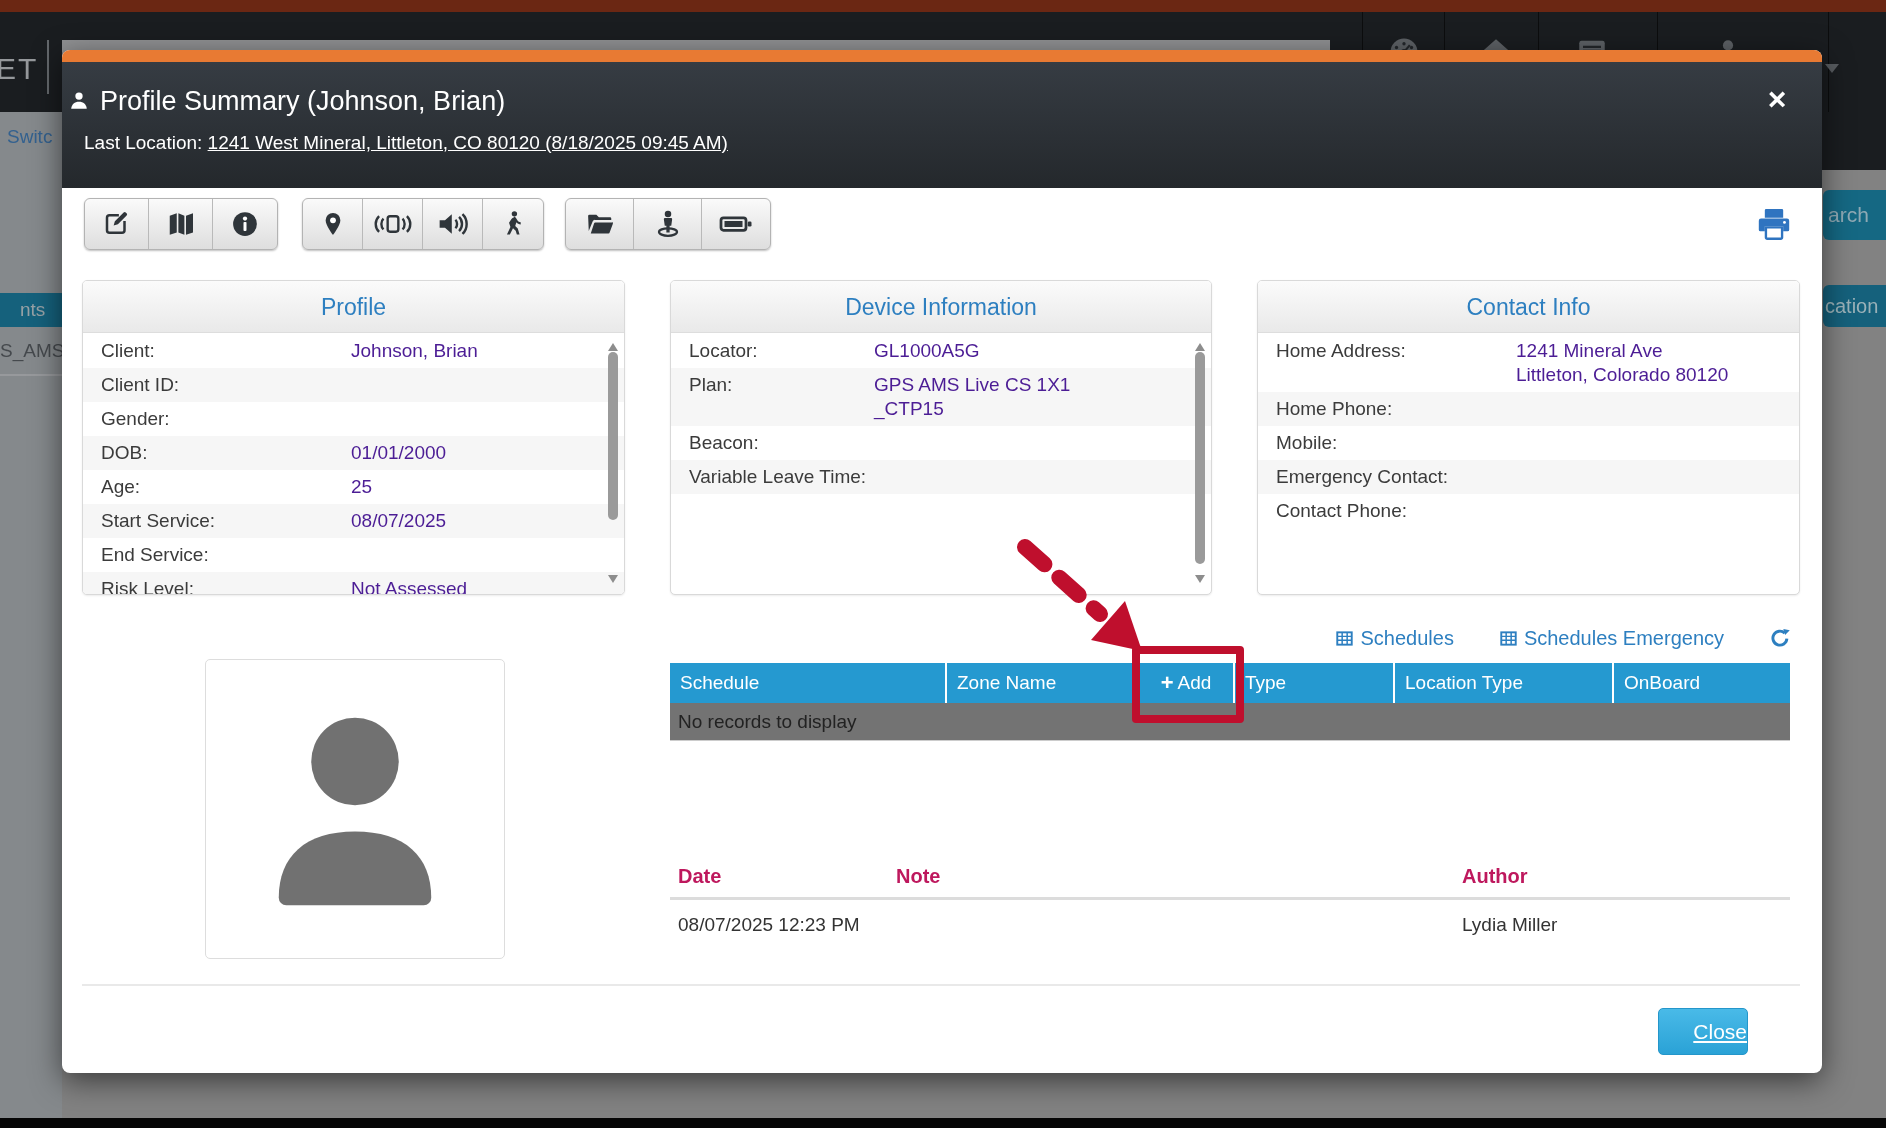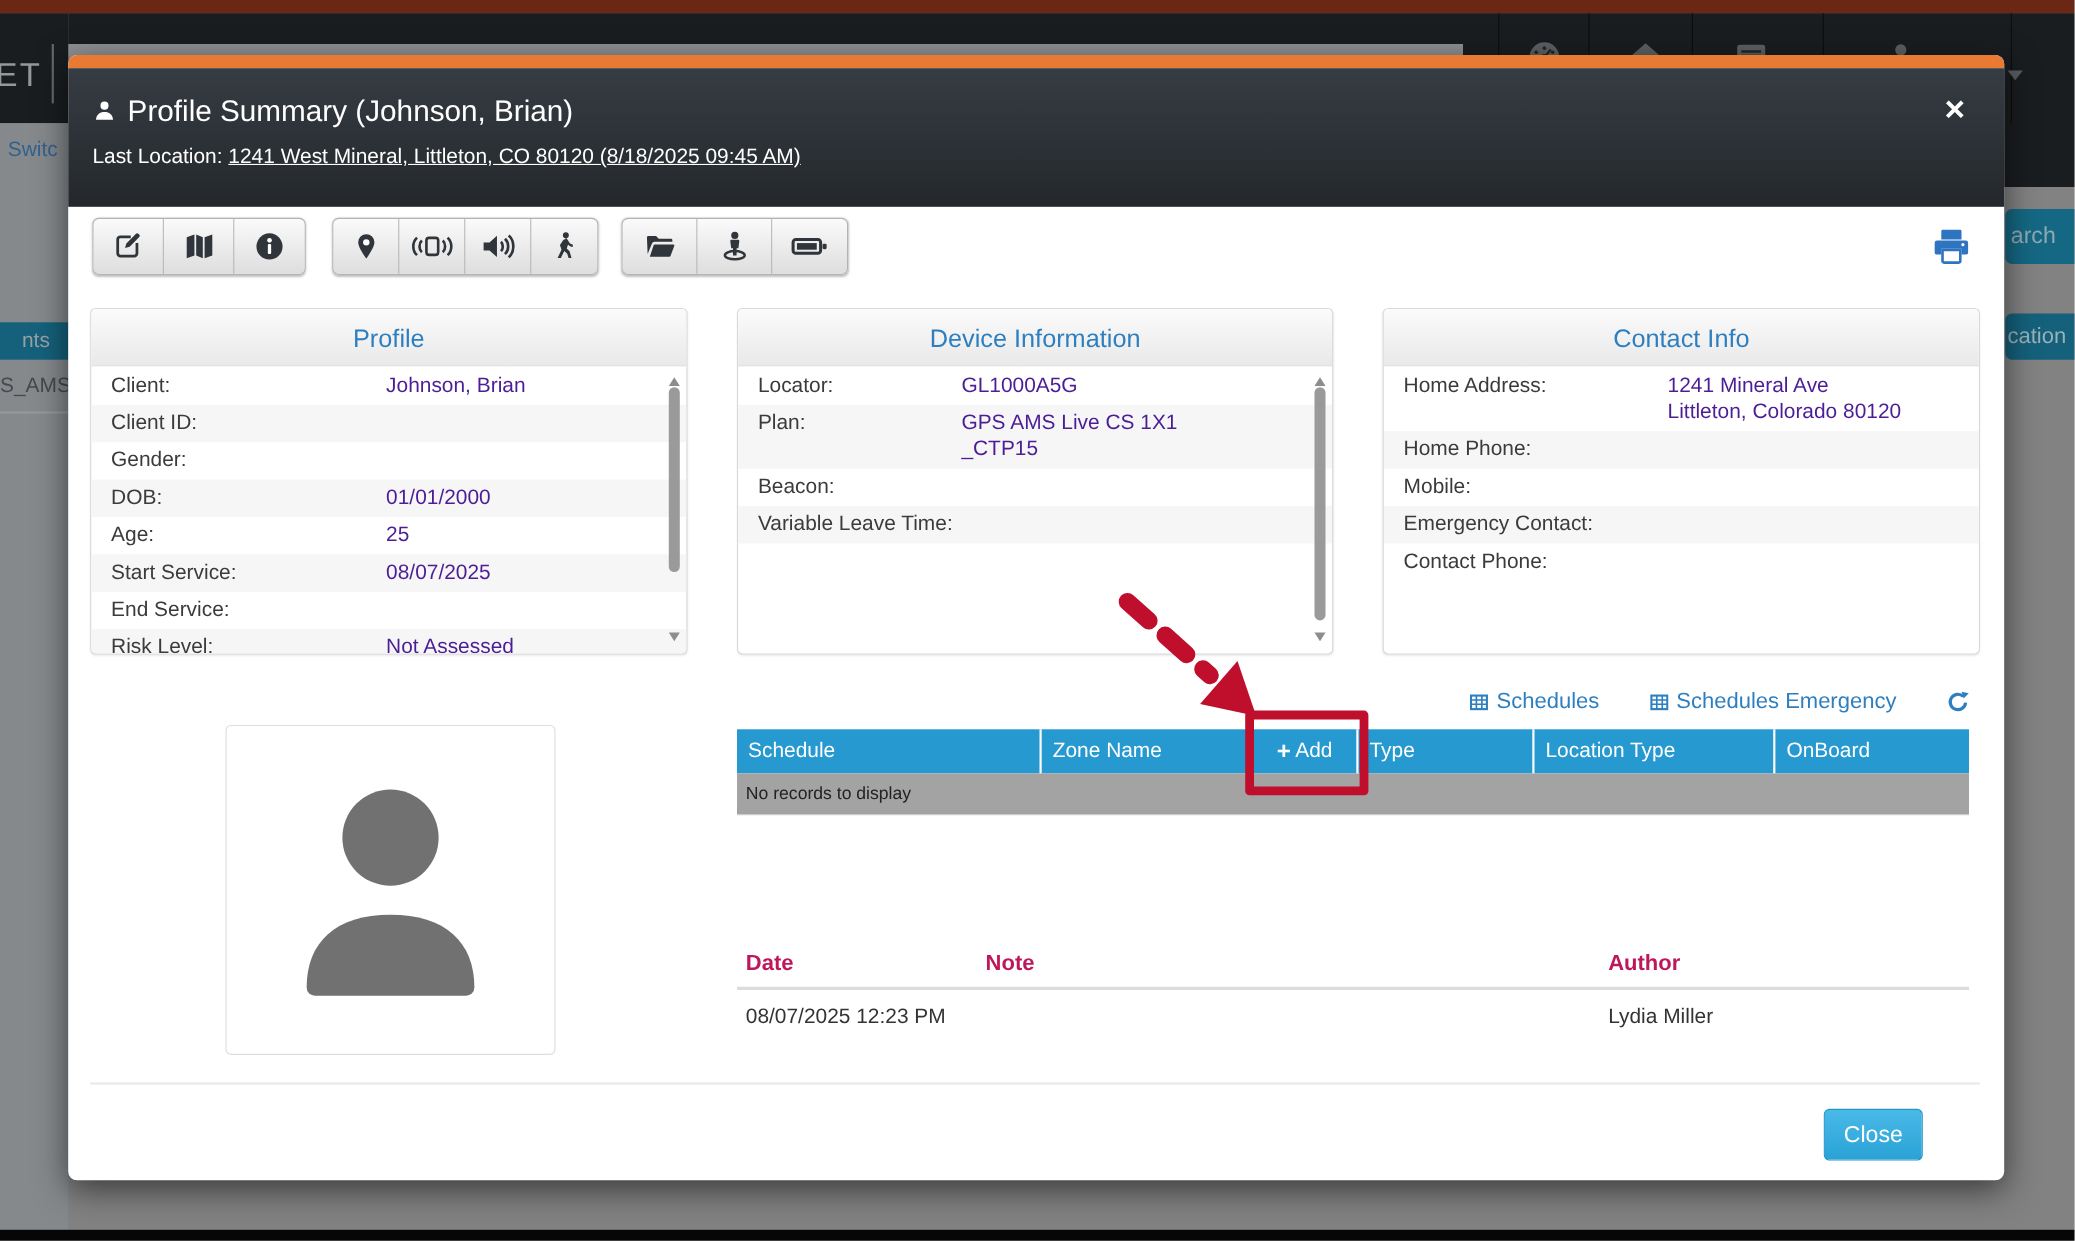--- a/index.html
+++ b/index.html
@@ -27,21 +27,21 @@
   .bg-search { position:absolute; left:1823px; top:190px; width:63px; height:50px; background:#156883; border-radius:6px 0 0 6px; color:#8fa9b4; font-size:21px; line-height:50px; padding-left:5px; white-space:nowrap; overflow:hidden; }
   .bg-location { position:absolute; left:1823px; top:285px; width:63px; height:42px; background:#15617c; border-radius:6px 0 0 6px; color:#9ab1b8; font-size:20px; line-height:42px; padding-left:2px; white-space:nowrap; overflow:hidden; }
   .bg-bottom { position:absolute; left:0; top:1118px; width:1886px; height:10px; background:#060606; }
 
   
   .modal { position:absolute; left:62px; top:50px; width:1760px; height:1023px; background:#fff;
     border-radius:8px; box-shadow:0 8px 30px rgba(0,0,0,0.55); z-index:2; }
   .modal-orange { position:absolute; left:0; top:0; width:100%; height:12px; background:#e87a33; border-radius:8px 8px 0 0; }
   .modal-header { position:absolute; left:0; top:12px; width:100%; height:126px;
     background:linear-gradient(180deg,#363c43 0%,#24282c 100%); }
-  .mh-titlerow { position:absolute; left:22px; top:22px; height:34px; display:flex; align-items:center; gap:10px; }
+  .mh-titlerow { position:absolute; left:6px; top:22px; height:34px; display:flex; align-items:center; gap:10px; }
   .mh-title { color:#fff; font-size:27px; }
   .mh-lastloc { position:absolute; left:22px; top:70px; font-size:19px; color:#fff; }
   .mh-lastloc a { color:#fff; text-decoration:underline; }
   .mh-close { position:absolute; right:28px; top:22px; width:34px; height:34px; color:#fff; font-size:32px; font-weight:bold; line-height:30px; text-align:center; cursor:pointer; }
 
   
   .tb-group { position:absolute; top:148px; height:52px; display:flex;
     background:linear-gradient(180deg,#fafafa,#dedede); border:1px solid #b3b3b3; border-radius:6px;
     box-shadow:0 1px 2px rgba(0,0,0,0.25); }
   .tb-btn { width:64px; height:50px; display:flex; align-items:center; justify-content:center; border-right:1px solid #b9b9b9; cursor:pointer; }
@@ -72,36 +72,36 @@
   .sched-links { position:absolute; top:572px; left:608px; width:1120px; height:32px; display:flex; justify-content:flex-end; align-items:center; gap:22px; font-size:20px; color:#2d7fc0; }
   .slink { display:flex; align-items:center; gap:7px; cursor:pointer;padding-left:24px; }
 
   
   .sched-table { position:absolute; left:608px; top:613px; width:1120px; }
   .st-header { display:flex; height:40px; background:#2599d0; }
   .st-cell { color:#fff; font-size:19px; line-height:40px; padding-left:10px; border-right:2px solid #fff; overflow:hidden; }
   .st-cell:last-child { border-right:none; }
   .st-add { display:flex; align-items:center; justify-content:center; padding-left:0; gap:4px; cursor:pointer; }
   .st-add .plus { font-weight:bold; font-size:22px; }
-  .st-empty { height:38px; font-size:16px; color:#222; line-height:38px; padding-left:8px; border-bottom:1px solid #ccc; background:#a3a3a3; }
+  .st-empty { height:38px; font-size:19px; color:#222; line-height:38px; padding-left:8px; border-bottom:1px solid #ccc; background:#737373; }
 
   
   .notes { position:absolute; left:608px; top:790px; width:1120px; }
   .nt-head { display:flex; height:30px; font-size:20px; font-weight:bold; color:#be185d;margin-top:25px; }
   .nt-divider { height:3px; background:#dcdcdc; margin-top:2px; }
   .nt-row { display:flex; height:34px; font-size:19px; color:#333; align-items:center; margin-top:8px; }
   .nt-c1 { width:226px; padding-left:8px; }
   .nt-c2 { width:566px; }
   .nt-c3 { flex:1; }
 
   
   .foot-divider { position:absolute; left:20px; top:934px; width:1718px; height:2px; background:#e9e9e9; }
   .close-btn { position:absolute; left:1596px; top:958px; width:90px; height:47px;
     background:linear-gradient(180deg,#49bae8,#2aa2d6); border:1px solid #2496ca; border-radius:5px;
-    color:#fff; font-size:21px; text-align:center; line-height:45px; cursor:pointer; }
+    color:#fff; font-size:21px; text-align:right; line-height:45px; cursor:pointer;text-decoration:underline; }
 
   
   .anno-rect { position:absolute; left:1070px; top:596px; width:112px; height:77px; border:8px solid #bf0f2d; border-radius:4px; z-index:6; pointer-events:none; }
   .anno-svg { position:absolute; left:0; top:0; width:1760px; height:1023px; z-index:6; pointer-events:none; }
 
   .icon-dark { fill:#2f353a; }
   .stroke-dark { stroke:#2f353a; fill:none; }
   .bgicon { fill:#5d6165; }
 </style>
 </head>

